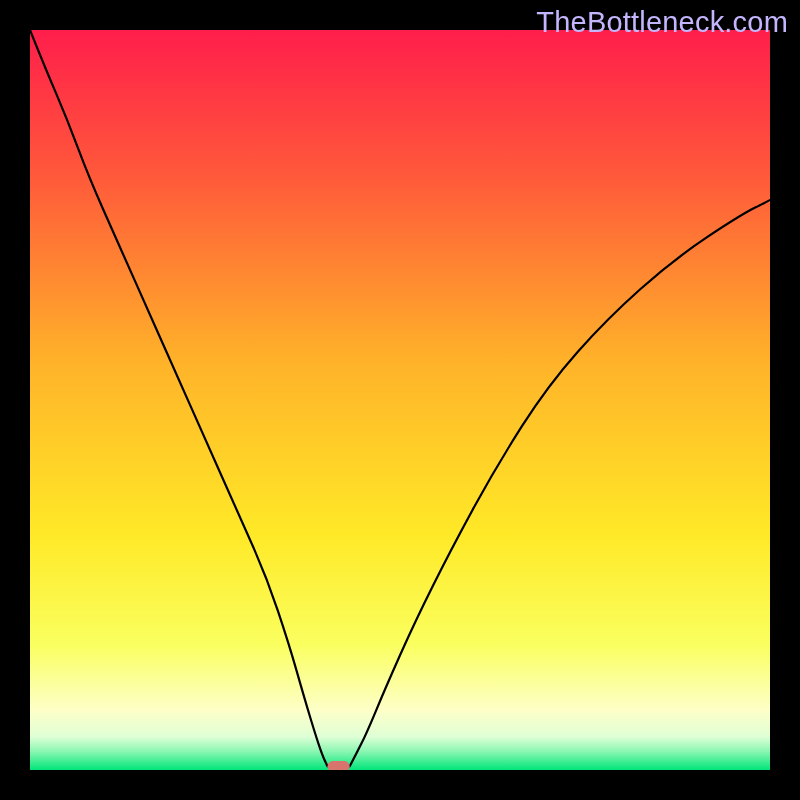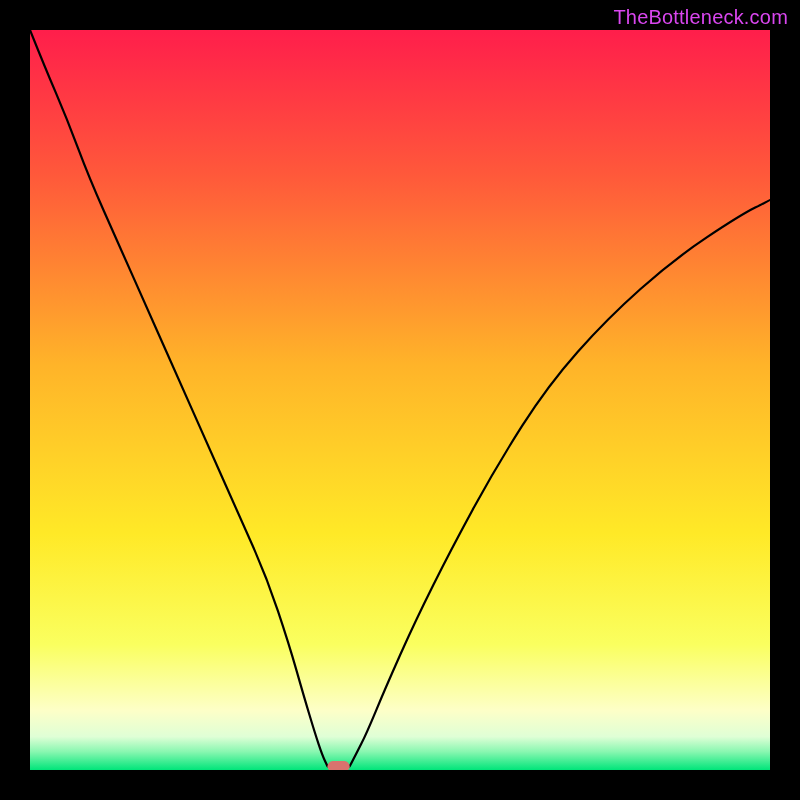--- a/index.html
+++ b/index.html
@@ -22,22 +22,22 @@
     left: 30px;
     top: 30px;
     width: 740px;
     height: 740px;
     overflow: hidden;
   }
   .watermark {
     position: absolute;
     top: 6px;
     right: 12px;
-    color: #d946ef;
-    font-size: 20px;
+    color: #c4b5fd;
+    font-size: 29px;
     font-weight: 500;
     letter-spacing: 0.2px;
     pointer-events: none;
   }
   svg { display: block; }
 </style>
 </head>
 <body>
 
 <div class="frame">

